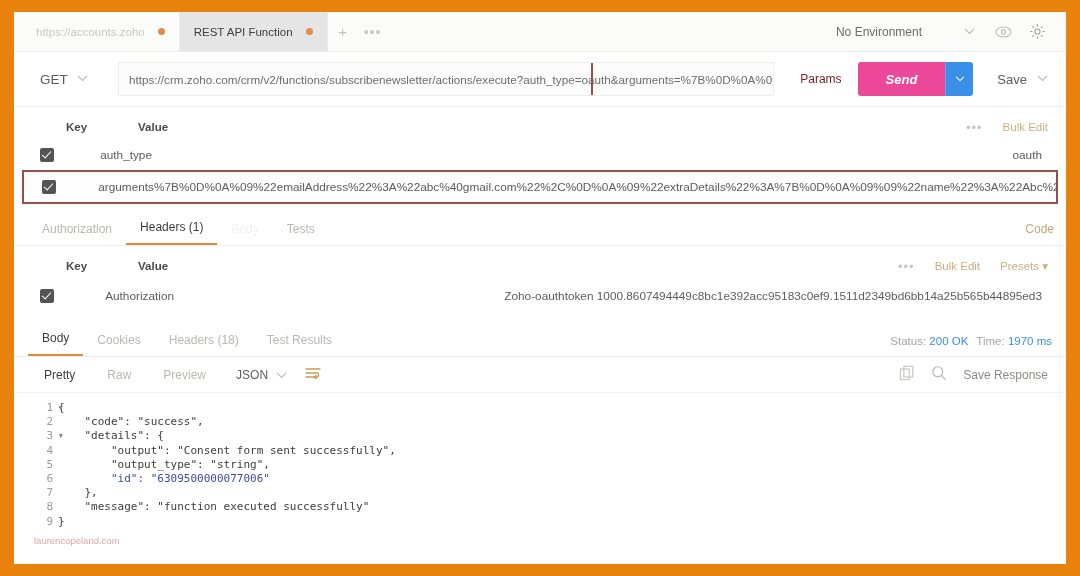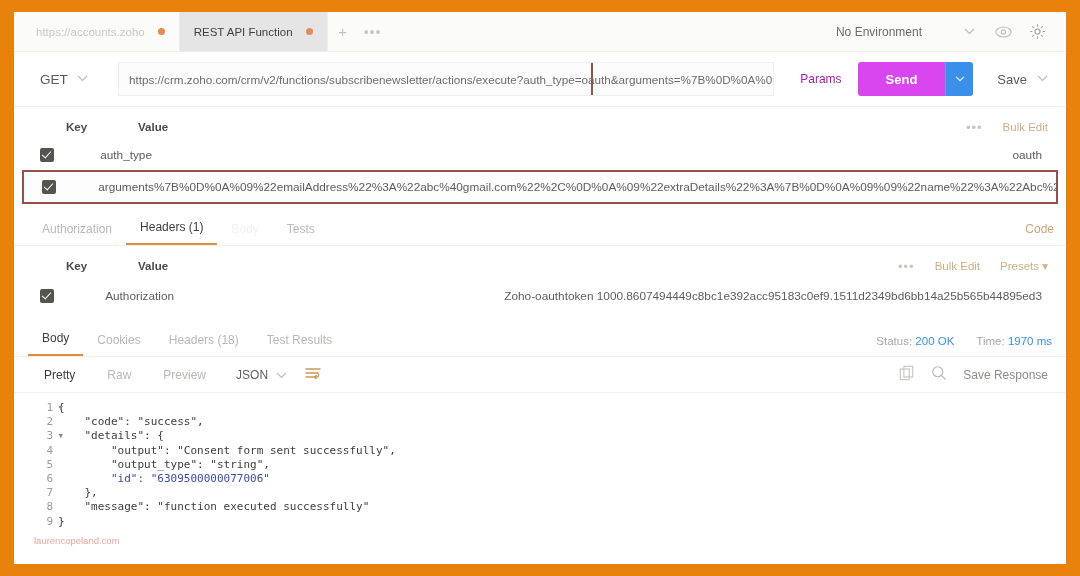--- a/index.html
+++ b/index.html
@@ -88,28 +88,29 @@
     margin-right: 10px;
     white-space: nowrap;
   }
   .url-hl {
     position: absolute;
     left: 472px; top: -5px;
     width: 242px; height: 42px;
     border: 2px solid #96504a;
     pointer-events: none;
   }
-  .params-lbl { font-size: 12px; color: #a21caf; padding: 0 16px; }
+  .params-lbl { font-size: 12px; color: #7f1d1d; padding: 0 16px; }
   .send-wrap { display: flex; align-items: stretch; }
   .send-btn {
-    background: #d946ef; color: #fff;
+    background: #ec4899; color: #fff;
     font-size: 13px; font-weight: bold;
     padding: 0 28px; height: 34px;
     display: flex; align-items: center; justify-content: center;
     border-radius: 3px 0 0 3px;
+    font-style: italic;
   }
   .send-caret {
     background: #3a8fe8; color: #e3effc;
     width: 28px; height: 34px;
     display: flex; align-items: center; justify-content: center;
     border-left: 1px solid #5ca1ec;
     border-radius: 0 3px 3px 0;
     font-size: 9px;
   }
   .save-lbl { font-size: 13px; color: #5b5b5b; padding: 0 10px 0 24px; }
@@ -179,21 +180,21 @@
   }
 
   
   .respbar {
     display: flex; align-items: flex-end;
     padding-left: 14px; height: 34px;
     border-bottom: 1px solid #f0efed;
     margin-top: 10px;
   }
   .status-area {
-    margin-left: auto; display: flex; gap: 22px;
+    margin-left: auto; display: flex; gap: 8px;
     font-size: 11.5px; color: #a8a7a4;
     padding: 0 14px 9px 0;
   }
   .status-area b { color: #3a8fe8; font-weight: normal; }
   .viewbar {
     display: flex; align-items: center;
     padding: 0 14px 0 14px; height: 36px;
     border-bottom: 1px solid #f3f2f0;
   }
   .vtab { font-size: 12px; color: #b9b8b5; padding: 0 16px; }

